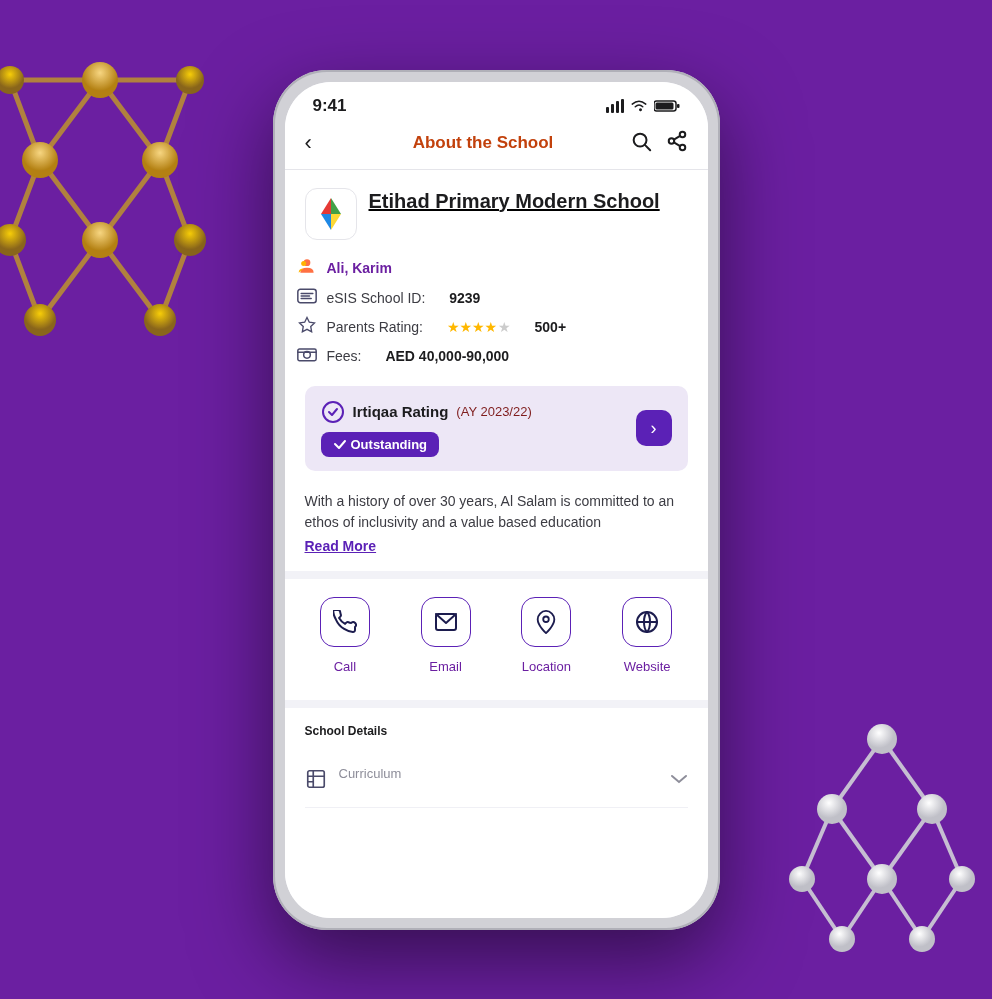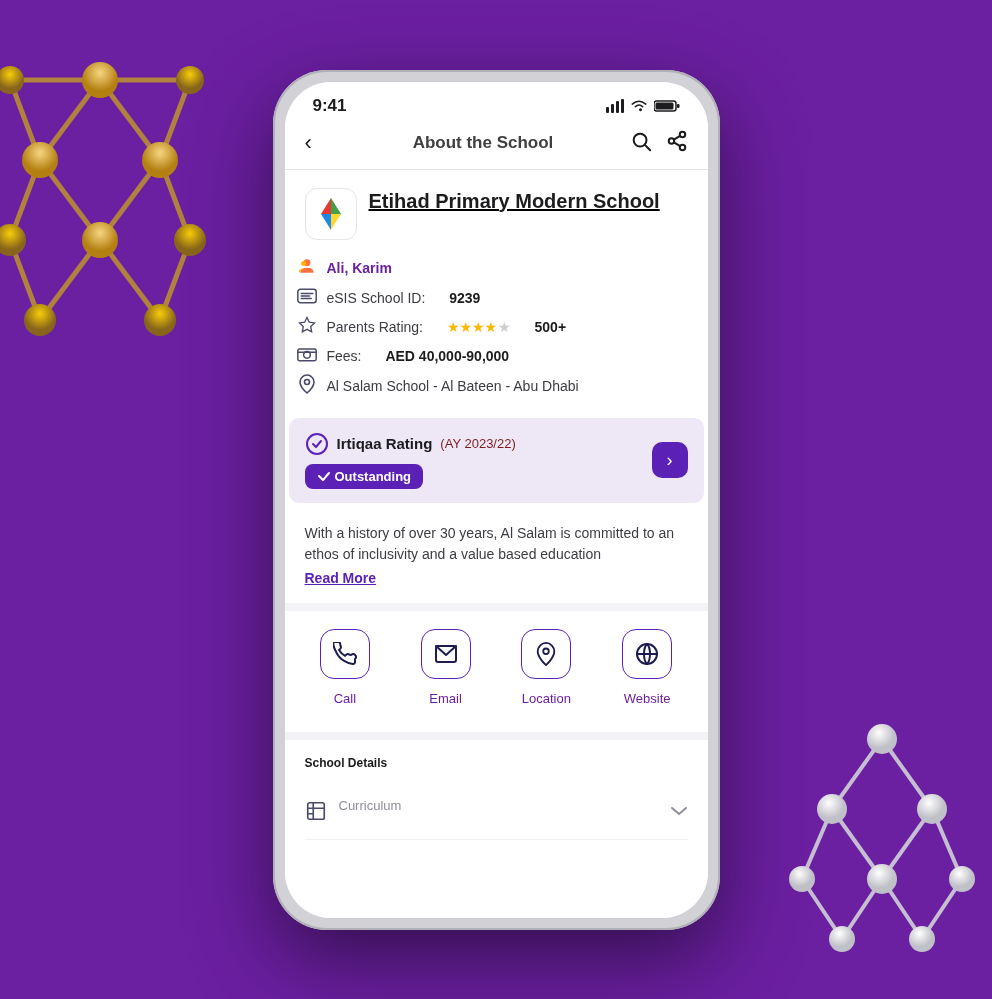--- a/index.html
+++ b/index.html
@@ -91,21 +91,21 @@
     }
     .nav-back {
       font-size: 22px;
       color: #1c1c1e;
       cursor: pointer;
       width: 32px;
     }
     .nav-title {
       font-size: 17px;
       font-weight: 600;
-      color: #404040;
+      color: #c2410c;
     }
     .nav-actions {
       display: flex;
       gap: 14px;
       align-items: center;
     }
     .nav-icon {
       font-size: 20px;
       color: #1c1c1e;
       cursor: pointer;
@@ -178,21 +178,21 @@
     .stars {
       display: inline-flex;
       gap: 1px;
       color: #FFB800;
       font-size: 14px;
     }
     .star-half { color: #ccc; }
 
     
     .irtiqaa-card {
-      margin: 8px 4px 12px;
+      margin: 8px 20px 12px;
       background: #EDE7F6;
       border-radius: 10px;
       padding: 14px 16px;
       display: flex;
       align-items: center;
       justify-content: space-between;
     }
     .irtiqaa-left {}
     .irtiqaa-title-row {
       display: flex;
@@ -547,29 +547,20 @@
           <span class="info-icon">
             <svg width="20" height="16" viewBox="0 0 24 18" fill="none" stroke="#4a4a6a" stroke-width="1.8" stroke-linecap="round">
               <rect x="1" y="3" width="22" height="14" rx="2"></rect>
               <circle cx="12" cy="10" r="4"></circle>
               <line x1="1" y1="7" x2="23" y2="7"></line>
             </svg>
           </span>
           <span>Fees:</span>&nbsp;<span class="info-highlight">AED 40,000-90,000</span>
         </div>
 
-        <div class="info-row">
-          <span class="info-icon">
-            <svg width="16" height="20" viewBox="0 0 16 20" fill="none" stroke="#4a4a6a" stroke-width="1.6">
-              <path d="M8 1 C4 1 1 4.5 1 8 C1 13 8 19 8 19 C8 19 15 13 15 8 C15 4.5 12 1 8 1Z"></path>
-              <circle cx="8" cy="8" r="2.5"></circle>
-            </svg>
-          </span>
-          <span>Al Salam School - Al Bateen - Abu Dhabi</span>
-        </div>
       </div>
 
       <div class="irtiqaa-card">
         <div class="irtiqaa-left">
           <div class="irtiqaa-title-row">
 
             <svg width="24" height="24" viewBox="0 0 24 24" fill="none" stroke="#5B21B6" stroke-width="2">
               <circle cx="12" cy="12" r="10"></circle>
               <path d="M8 12 L11 15 L16 9" stroke-linecap="round" stroke-linejoin="round"></path>
             </svg>

